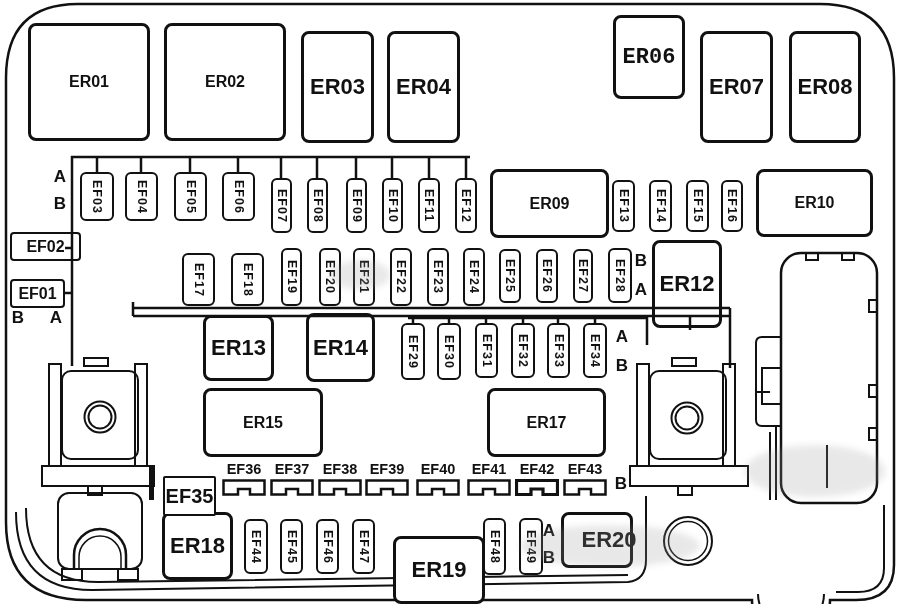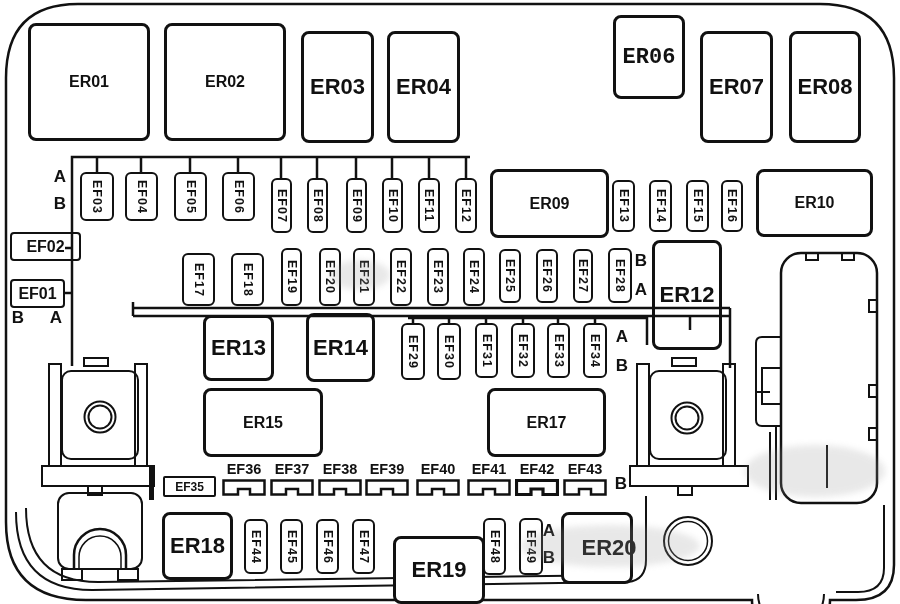--- a/index.html
+++ b/index.html
@@ -92,28 +92,28 @@
 
   <div class="relay lg" style="left:28px;top:23px;width:122px;height:118px;">ER01</div>
   <div class="relay lg" style="left:164px;top:23px;width:122px;height:118px;">ER02</div>
   <div class="relay" style="left:301px;top:31px;width:73px;height:112px;">ER03</div>
   <div class="relay" style="left:387px;top:31px;width:73px;height:112px;">ER04</div>
   <div class="relay" style="left:613px;top:15px;width:72px;height:84px;font-family:Liberation Mono, monospace;">ER06</div>
   <div class="relay" style="left:700px;top:31px;width:73px;height:112px;">ER07</div>
   <div class="relay" style="left:789px;top:31px;width:72px;height:112px;">ER08</div>
   <div class="relay lg" style="left:490px;top:169px;width:119px;height:69px;">ER09</div>
   <div class="relay lg" style="left:756px;top:169px;width:117px;height:68px;">ER10</div>
-  <div class="relay" style="left:652px;top:240px;width:70px;height:110px;">ER12</div>
+  <div class="relay" style="left:652px;top:240px;width:70px;height:88px;">ER12</div>
   <div class="relay" style="left:203px;top:315px;width:71px;height:66px;">ER13</div>
   <div class="relay" style="left:306px;top:313px;width:69px;height:69px;">ER14</div>
   <div class="relay lg" style="left:203px;top:388px;width:120px;height:69px;">ER15</div>
   <div class="relay lg" style="left:487px;top:388px;width:119px;height:69px;">ER17</div>
   <div class="relay" style="left:162px;top:512px;width:71px;height:68px;">ER18</div>
   <div class="relay" style="left:393px;top:536px;width:92px;height:68px;">ER19</div>
-  <div class="relay" style="left:561px;top:512px;width:72px;height:72px;padding-left:24px;">ER20</div>
+  <div class="relay" style="left:561px;top:512px;width:72px;height:56px;padding-left:24px;">ER20</div>
 
   <div class="vfuse" style="left:80px;top:172px;width:34px;height:49px;">EF03</div>
   <div class="vfuse" style="left:125px;top:172px;width:33px;height:49px;">EF04</div>
   <div class="vfuse" style="left:174px;top:172px;width:33px;height:49px;">EF05</div>
   <div class="vfuse" style="left:222px;top:172px;width:33px;height:49px;">EF06</div>
   <div class="vfuse" style="left:271px;top:178px;width:21px;height:55px;">EF07</div>
   <div class="vfuse" style="left:307px;top:178px;width:21px;height:55px;">EF08</div>
   <div class="vfuse" style="left:346px;top:178px;width:21px;height:55px;">EF09</div>
   <div class="vfuse" style="left:382px;top:178px;width:21px;height:55px;">EF10</div>
   <div class="vfuse" style="left:418px;top:178px;width:22px;height:55px;">EF11</div>
@@ -142,21 +142,21 @@
   <div class="vfuse" style="left:583px;top:323px;width:24px;height:55px;">EF34</div>
   <div class="vfuse" style="left:244px;top:519px;width:24px;height:55px;">EF44</div>
   <div class="vfuse" style="left:280px;top:519px;width:23px;height:55px;">EF45</div>
   <div class="vfuse" style="left:316px;top:519px;width:23px;height:55px;">EF46</div>
   <div class="vfuse" style="left:352px;top:519px;width:23px;height:55px;">EF47</div>
   <div class="vfuse" style="left:483px;top:518px;width:23px;height:57px;">EF48</div>
   <div class="vfuse" style="left:519px;top:518px;width:24px;height:57px;">EF49</div>
 
   <div class="hfuse" style="left:10px;top:232px;width:71px;height:29px;">EF02</div>
   <div class="hfuse" style="left:10px;top:279px;width:55px;height:29px;">EF01</div>
-  <div class="hfuse" style="left:163px;top:476px;width:53px;height:21px;border-radius:2px;font-size:12px;">EF35</div>
+  <div class="hfuse" style="left:163px;top:476px;width:53px;height:40px;border-radius:2px;font-size:20px;">EF35</div>
 
   <div class="nf" style="left:220px;top:462px;">
     <div class="nf-label">EF36</div>
     <svg width="44" height="17" viewBox="0 0 44 17">
         <path d="M1.5 1.5 H42.5 V15.5 H28 V10 H16 V15.5 H1.5 Z" fill="none" stroke="#111" stroke-width="2.5"></path>
       </svg>
   </div>
   <div class="nf" style="left:268px;top:462px;">
     <div class="nf-label">EF37</div>
     <svg width="44" height="17" viewBox="0 0 44 17">

